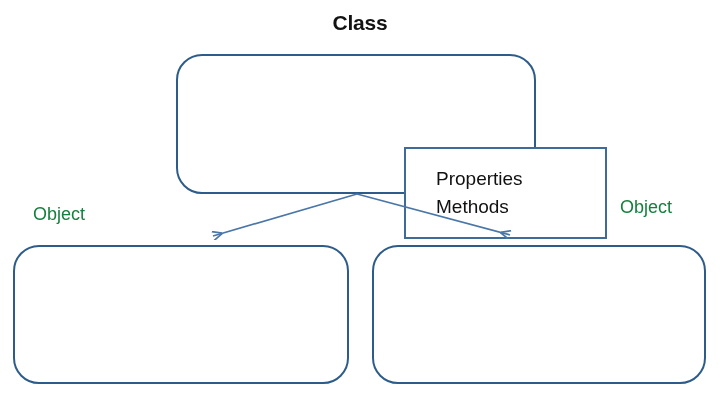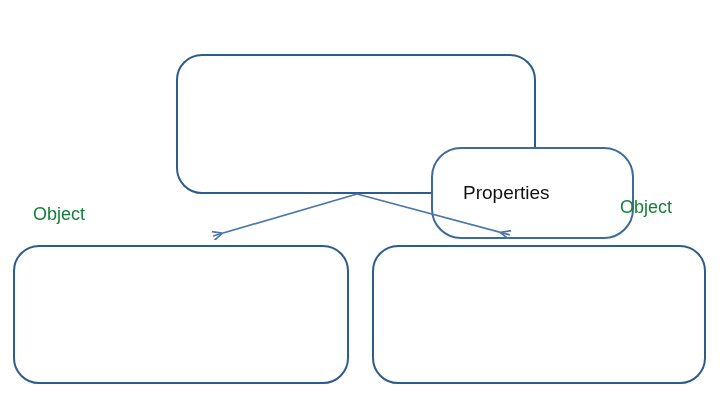--- a/index.html
+++ b/index.html
@@ -60,21 +60,21 @@
   
   .member-box {
     position: absolute;
     box-sizing: border-box;
     border: 2px solid #3f6b9b;
     background: #ffffff;
     display: flex;
     flex-direction: column;
     justify-content: center;
   }
-  .member-box.in-class  { left: 253px; top: 91px;  width: 203px; height: 92px; border-radius: 30px; }
+  .member-box.in-class  { left: 226px; top: 91px;  width: 203px; height: 92px; }
 
   .member-text {
     font-size: 19px;
     color: #111111;
     line-height: 28px;
     padding-left: 28px;
     white-space: nowrap;
   }
   .member-box.in-class  .member-text { padding-left: 30px; }
 
@@ -86,24 +86,26 @@
     width: 720px;
     height: 400px;
     pointer-events: none;
   }
 </style>
 </head>
 <body>
 
 <div id="canvas">
 
+  <div class="diagram-title">Class</div>
 
   <div class="node class-node">
     <div class="member-box in-class">
       <div class="member-text">Properties</div>
+      <div class="member-text">Methods</div>
     </div>
   </div>
 
   <div class="object-label left">Object</div>
 
   <div class="object-label right">Object</div>
 
   <div class="node object-left">
     
   </div>

